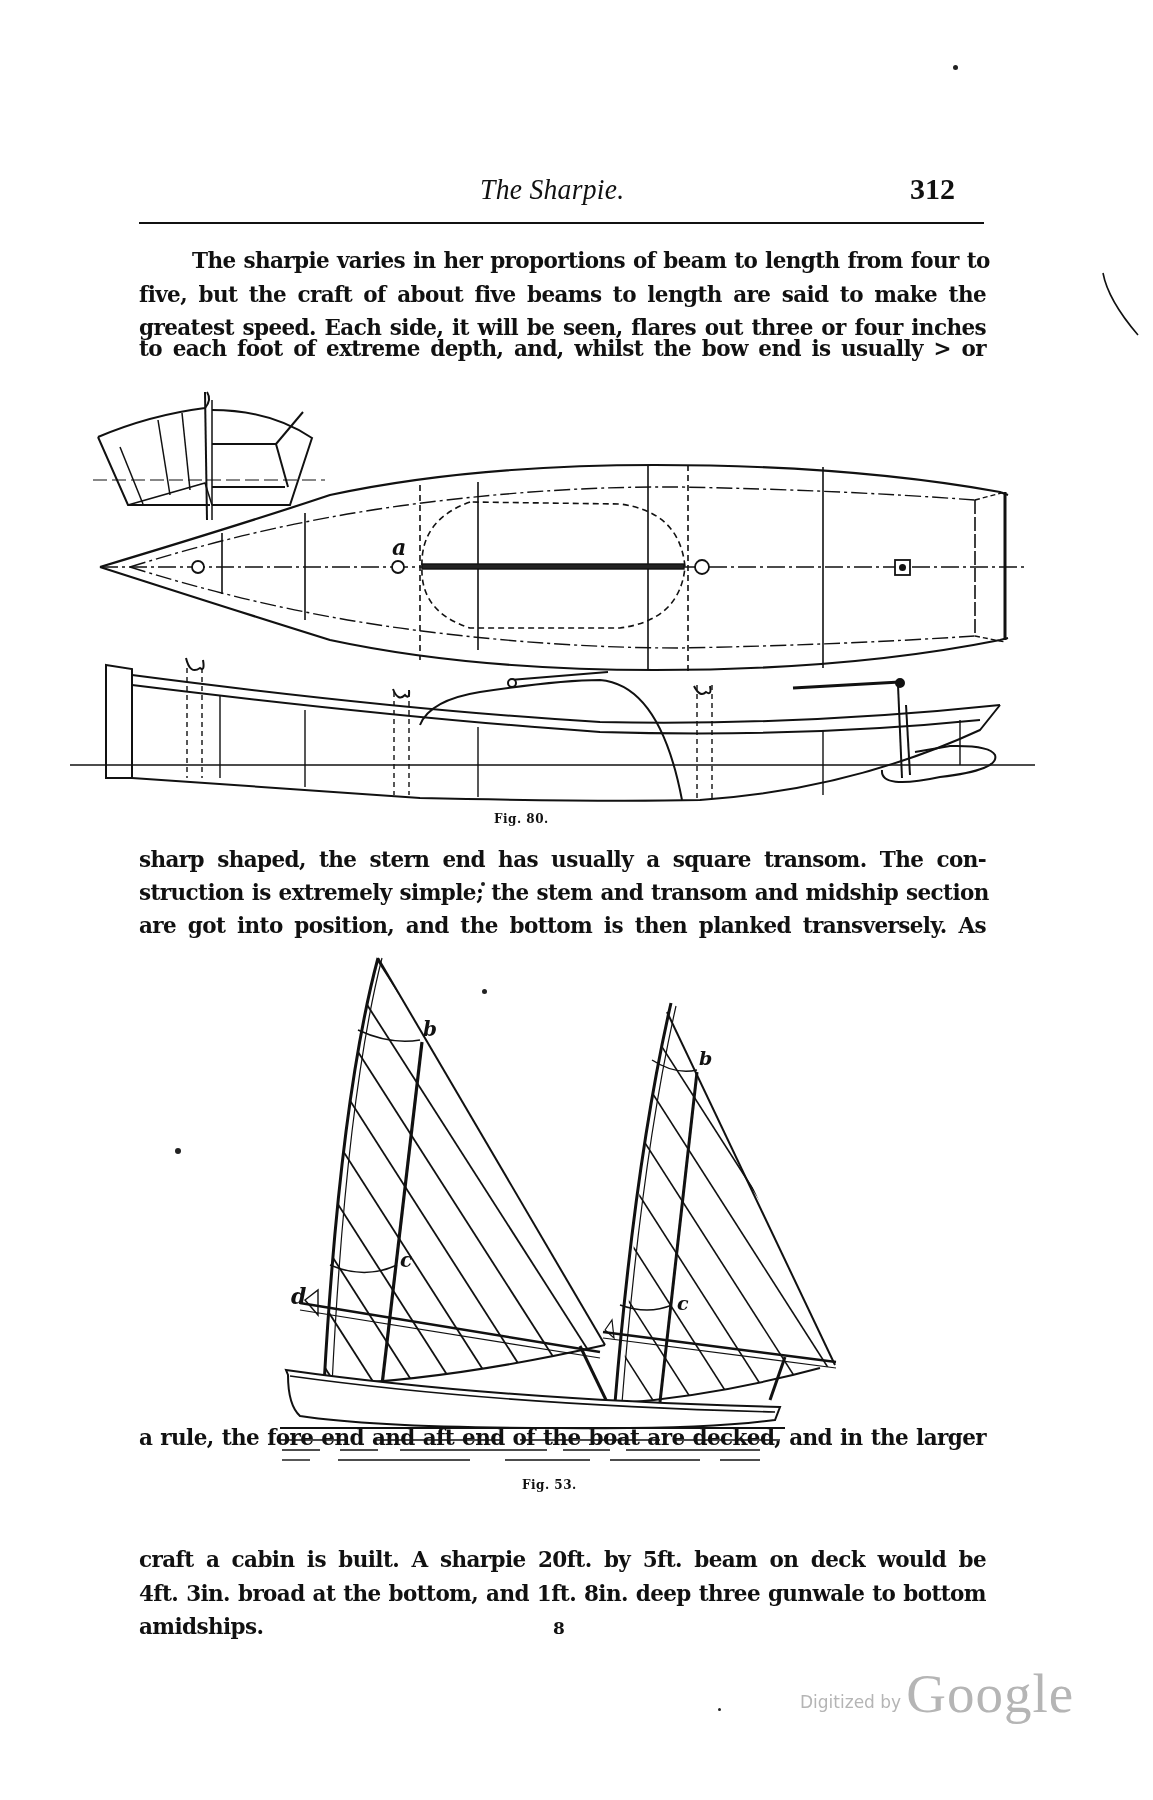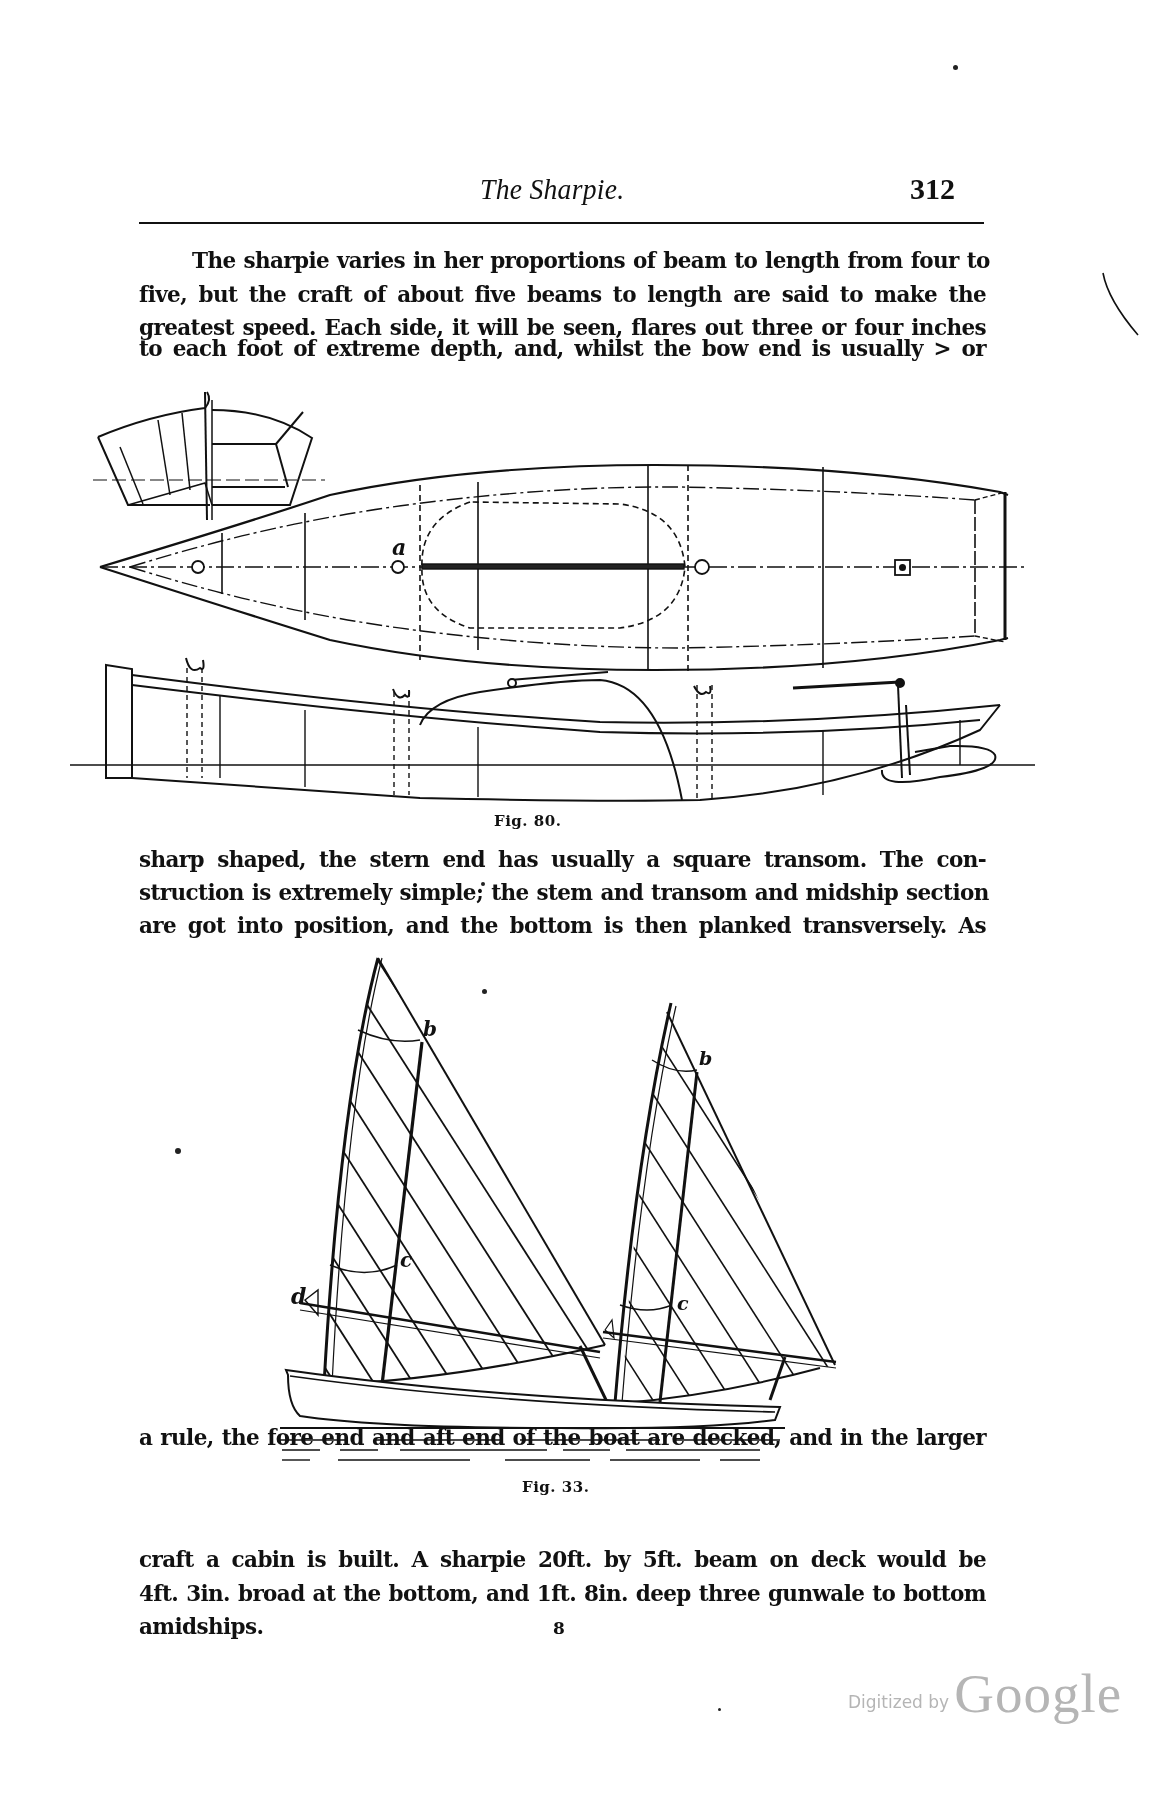--- a/index.html
+++ b/index.html
@@ -22,30 +22,30 @@
   .line {
     position: absolute; left: 139px; width: 847px;
     font-family: "DejaVu Serif", serif; font-weight: bold; font-size: 21.5px;
     line-height: 30px; white-space: nowrap; text-align: justify;
     text-align-last: justify; letter-spacing: -0.6px; word-spacing: 1px;
   }
   .line.indent { left: 192px; width: 794px; }
   .line.last { text-align-last: left; }
   .caption {
     position: absolute; font-family: "DejaVu Serif", serif; font-weight: bold;
-    font-size: 15px; letter-spacing: 0.5px;
+    font-size: 12px; letter-spacing: 0.5px;
   }
   .sig {
     position: absolute; font-family: "DejaVu Serif", serif; font-weight: bold; font-size: 17px;
   }
   .watermark {
     position: absolute; left: 800px; top: 1662px; color: #b5b5b5;
     white-space: nowrap;
   }
-  .wm-small { font-family: "DejaVu Sans", sans-serif; font-size: 17px; vertical-align: 4px; margin-left: 48px; }
+  .wm-small { font-family: "DejaVu Sans", sans-serif; font-size: 17px; vertical-align: 4px; }
   .wm-big { font-family: "Liberation Serif", serif; font-size: 55px; letter-spacing: 1px; }
   svg { position: absolute; }
   .speck { position: absolute; background: #222; border-radius: 50%; }
 </style>
 </head>
 <body>
 
 <div class="abs running-head">The Sharpie.</div>
 <div class="abs page-number">312</div>
 <div class="abs head-rule"></div>
@@ -256,21 +256,21 @@
         <line x1="505" y1="1460" x2="590" y2="1460"></line>
         <line x1="610" y1="1460" x2="700" y2="1460"></line>
         <line x1="720" y1="1460" x2="760" y2="1460"></line>
     </g>
   </svg>
   <div class="abs" style="left:423px;top:1017px;font-style:italic;font-weight:bold;font-size:20px">b</div>
   <div class="abs" style="left:400px;top:1248px;font-style:italic;font-weight:bold;font-size:20px">c</div>
   <div class="abs" style="left:291px;top:1283px;font-style:italic;font-weight:bold;font-size:22px">d</div>
   <div class="abs" style="left:699px;top:1047px;font-style:italic;font-weight:bold;font-size:19px">b</div>
   <div class="abs" style="left:677px;top:1292px;font-style:italic;font-weight:bold;font-size:19px">c</div>
-  <div class="caption" style="left:522px;top:1478px">Fig. 33.</div>
+  <div class="caption" style="left:522px;top:1478px">Fig. 53.</div>
 </div>
 
 <div>
   <div class="line" style="top:1423px">a rule, the fore end and aft end of the boat are decked, and in the larger</div>
   <div class="line" style="top:1545px">craft a cabin is built.  A sharpie 20ft. by 5ft. beam on deck would be</div>
   <div class="line" style="top:1579px">4ft. 3in. broad at the bottom, and 1ft. 8in. deep three gunwale to bottom</div>
   <div class="line last" style="top:1612px">amidships.</div>
 </div>
 <div class="sig" style="left:553px;top:1618px">8</div>
 

